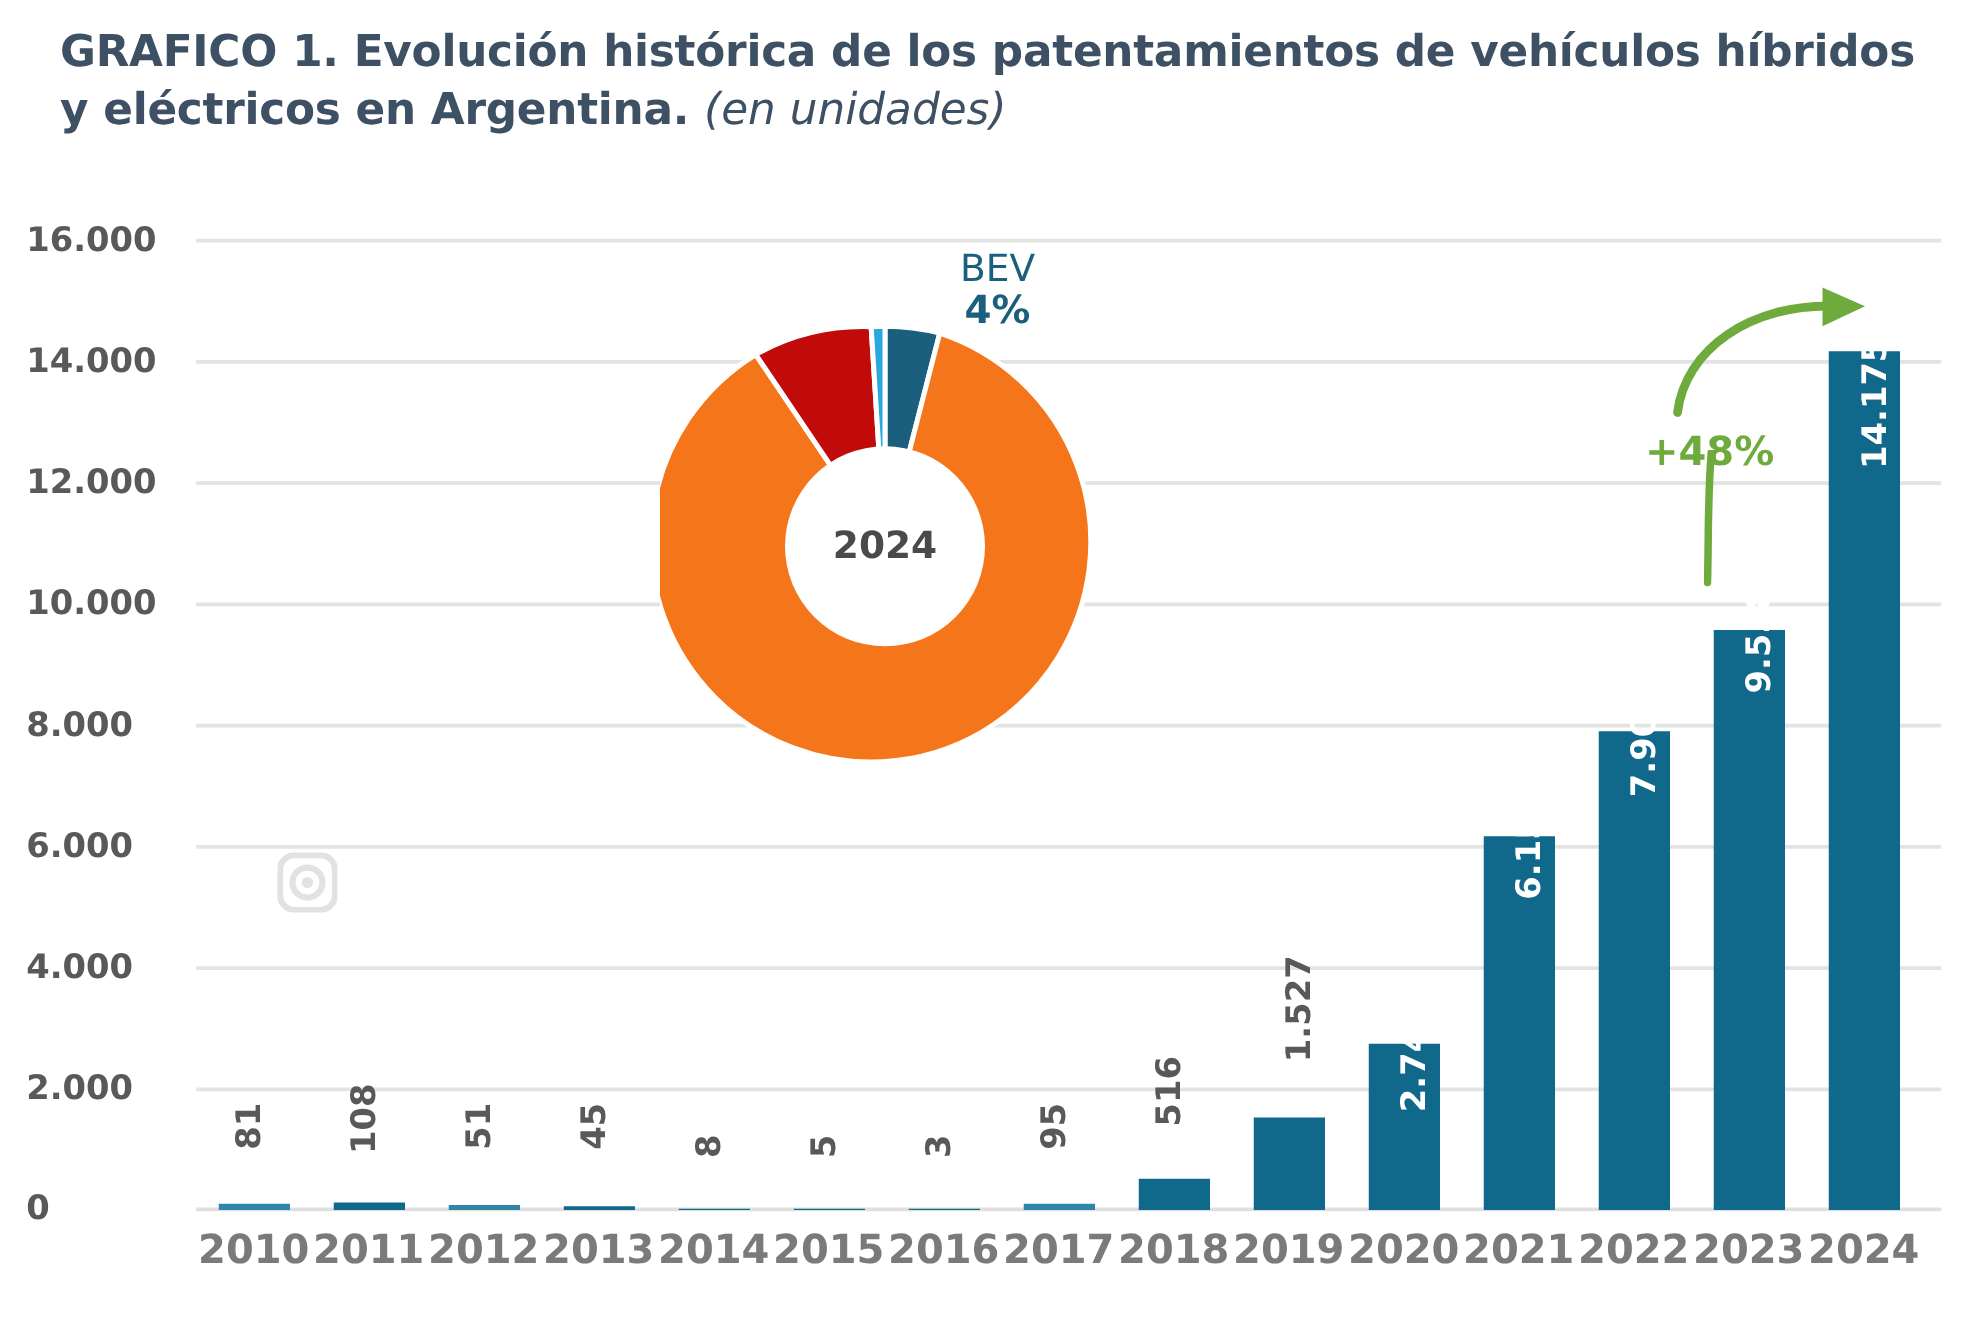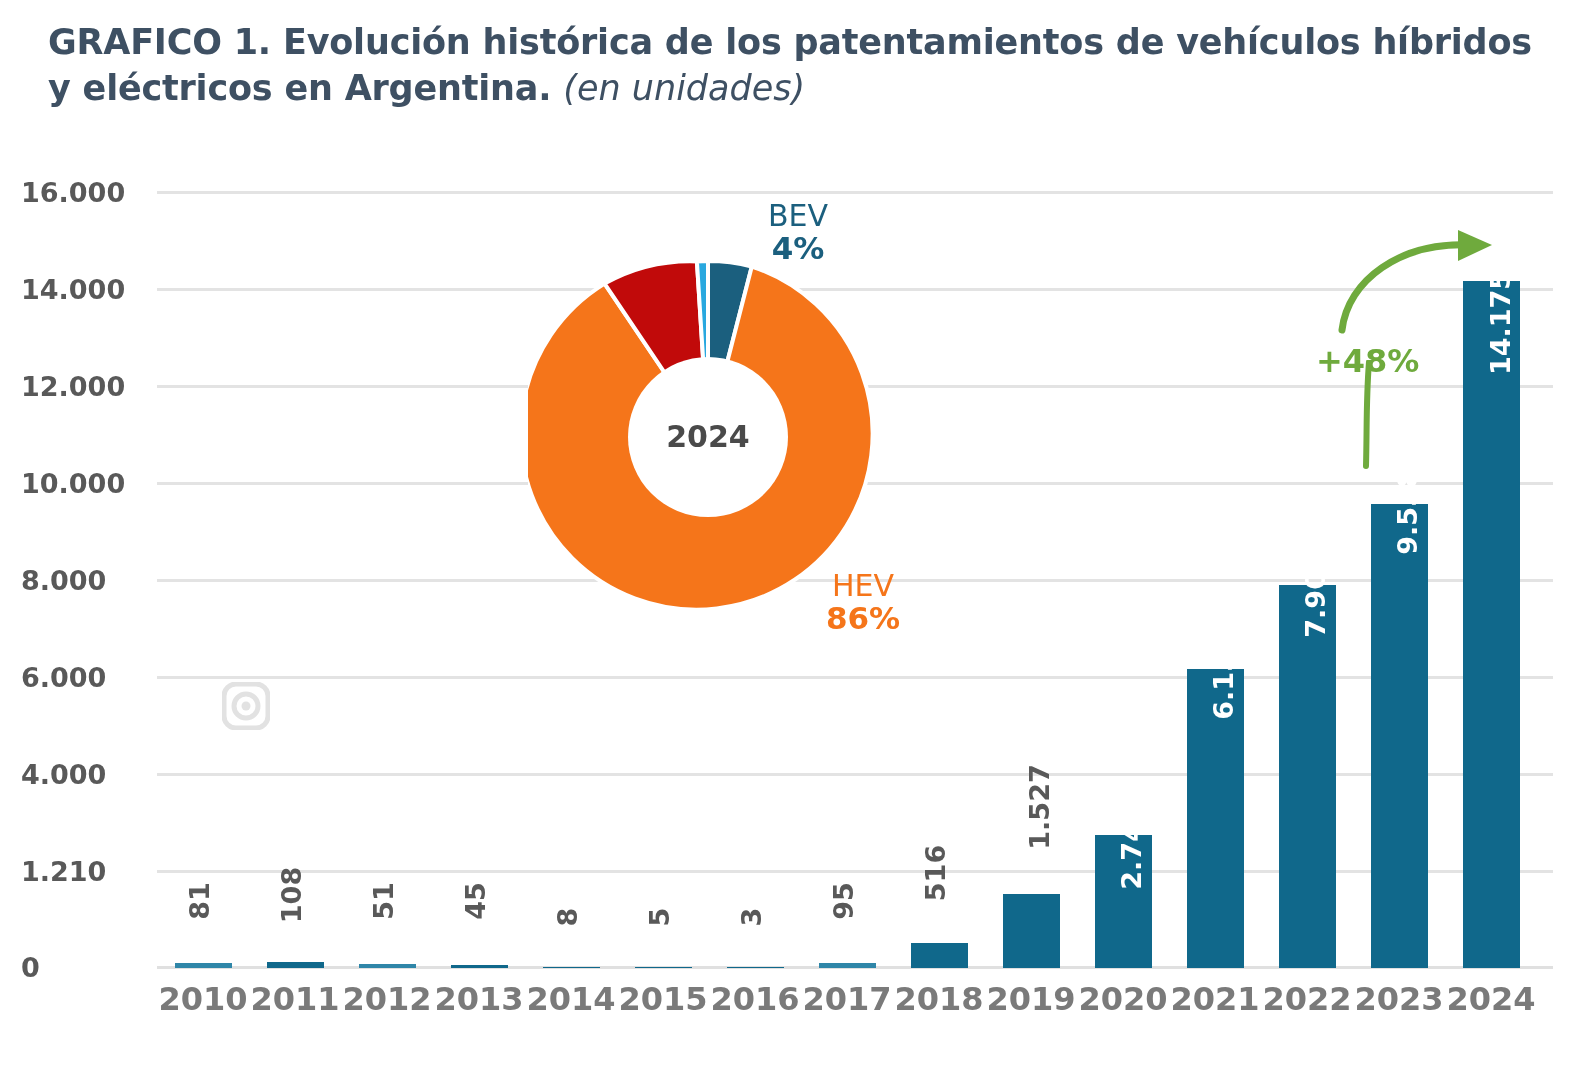--- a/index.html
+++ b/index.html
@@ -188,21 +188,21 @@
   <div class="gridline" style="top:870px"></div>
   <div class="gridline zero" style="top:966px"></div>
 
   <div class="ytick" style="top:192px">16.000</div>
   <div class="ytick" style="top:289px">14.000</div>
   <div class="ytick" style="top:386px">12.000</div>
   <div class="ytick" style="top:483px">10.000</div>
   <div class="ytick" style="top:580px">8.000</div>
   <div class="ytick" style="top:677px">6.000</div>
   <div class="ytick" style="top:774px">4.000</div>
-  <div class="ytick" style="top:871px">1.210</div>
+  <div class="ytick" style="top:871px">2.000</div>
   <div class="ytick" style="top:967px">0</div>
 
   <div id="watermark">
     <svg width="48" height="48" viewBox="0 0 48 48">
       <rect x="2" y="2" width="44" height="44" rx="12" ry="12" fill="none" stroke="#e2e2e2" stroke-width="5"></rect>
       <circle cx="24" cy="24" r="12" fill="none" stroke="#e2e2e2" stroke-width="5"></circle>
       <circle cx="24" cy="24" r="4.5" fill="#e2e2e2"></circle>
     </svg>
   </div>
 
@@ -276,18 +276,14 @@
 
       <circle cx="180" cy="180" r="80" fill="#ffffff"></circle>
     </svg>
     <div id="donut-center">2024</div>
   </div>
 
   <div class="donut-label" id="lbl-bev">
     <span>BEV</span>
     <span class="pct">4%</span>
   </div>
-  <div class="donut-label" id="lbl-hev">
-    <span>HEV</span>
-    <span class="pct">86%</span>
-  </div>
 
 </div>
 
 </body></html>

